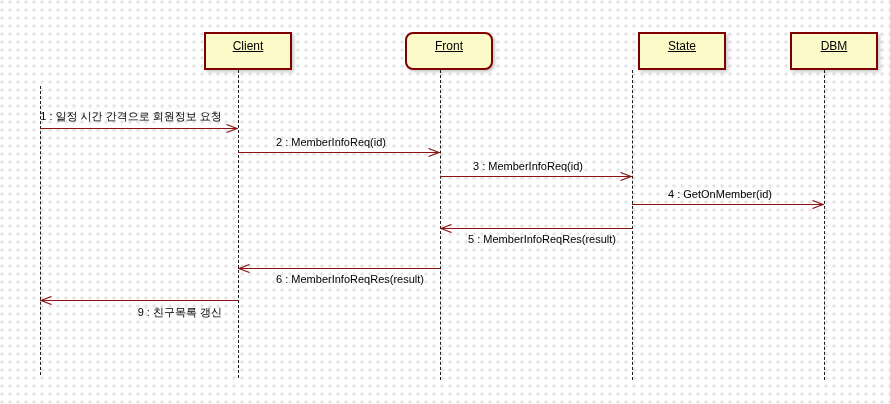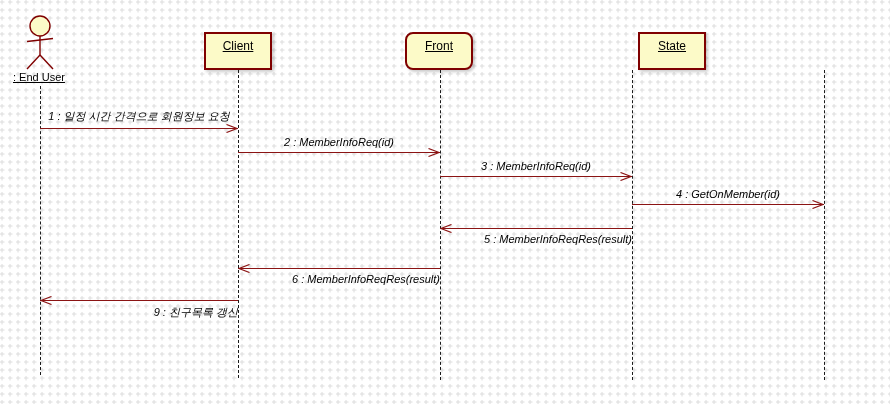--- a/index.html
+++ b/index.html
@@ -13,41 +13,41 @@
   html,body{margin:0;padding:0;background:#fff;}
   .canvas{
     position:relative;width:890px;height:404px;overflow:hidden;
     background:#ffffff;
     font-family:"Liberation Sans", sans-serif;
     color:var(--text);
   }
   .bg{position:absolute;left:0;top:0;}
   
   .head{
-    position:absolute;top:32px;width:68px;height:38px;box-sizing:border-box;
+    position:absolute;top:32px;width:88px;height:38px;box-sizing:border-box;
     background:var(--box-fill);
     border:2px solid var(--box-border);
     box-shadow:2px 2px 3px rgba(0,0,0,0.20);
     text-align:center;padding-top:5px;font-size:12px;
   }
   .head span{text-decoration:underline;}
   
   .lifeline{position:absolute;width:0;border-left:1px dashed var(--lifeline);}
   
   .actor{position:absolute;left:0;top:0;width:90px;height:92px;}
   .actor-label{
     position:absolute;left:13px;top:71px;font-size:11px;
     text-decoration:underline;white-space:nowrap;
   }
   
   .msg{position:absolute;height:0;}
   .msg-line{position:absolute;left:0;right:0;top:0;height:0;border-top:1px solid var(--arrow);}
   .msg-label{
-    position:absolute;left:0;right:0;text-align:center;
-    font-size:11px;white-space:nowrap;font-style:italic;
+    position:absolute;left:0;right:16px;text-align:center;
+    font-size:11px;white-space:nowrap;
   }
   .msg-label.above{bottom:4px;}
   .msg-label.below{top:5px;text-align:right;}
   .ah{position:absolute;top:-4px;color:var(--arrow);}
   .ah.right{right:0;}
   .ah.left{left:0;}
 </style>
 </head>
 <body>
 
@@ -55,39 +55,32 @@
 
   <svg class="bg" width="890" height="404">
     <defs>
       <pattern id="gridp" width="8" height="8" patternUnits="userSpaceOnUse">
         <path d="M2 -0.5 V4.5 M-0.5 2 H4.5" stroke="var(--grid)" stroke-width="1" fill="none"></path>
       </pattern>
     </defs>
     <rect width="890" height="404" fill="url(#gridp)"></rect>
   </svg>
 
-  <div class="actor">
-    <svg width="62" height="60" style="position:absolute;left:10px;top:11px;">
-      <circle cx="30" cy="15" r="10" style="fill:var(--box-fill);stroke:var(--box-border);stroke-width:1.4"></circle>
-      <line x1="30" y1="25" x2="30" y2="44" style="stroke:var(--box-border);stroke-width:1.4"></line>
-      <line x1="17" y1="30.5" x2="43" y2="27.5" style="stroke:var(--box-border);stroke-width:1.4"></line>
-      <line x1="30" y1="44" x2="17" y2="58" style="stroke:var(--box-border);stroke-width:1.4"></line>
-      <line x1="30" y1="44" x2="43" y2="58" style="stroke:var(--box-border);stroke-width:1.4"></line>
-    </svg>
-    <div class="actor-label">: End User</div>
-  </div>
 
   <div class="head" style="left:204px;">
     <span>Client</span>
   </div>
   <div class="head" style="left:405px;border-radius:8px;">
     <span>Front</span>
   </div>
   <div class="head" style="left:598px;margin-left:40px;">
     <span>State</span>
+  </div>
+  <div class="head" style="left:790px;">
+    <span>DBM</span>
   </div>
 
   <div class="lifeline" style="left:40px;top:86px;height:289px;"></div>
   <div class="lifeline" style="left:238px;top:70px;height:308px;"></div>
   <div class="lifeline" style="left:440px;top:70px;height:310px;"></div>
   <div class="lifeline" style="left:632px;top:70px;height:310px;"></div>
   <div class="lifeline" style="left:824px;top:70px;height:310px;"></div>
 
   <div class="msg" style="left:40px;top:128px;width:198px;">
     <div class="msg-label above">1 : 일정 시간 간격으로 회원정보 요청</div>

